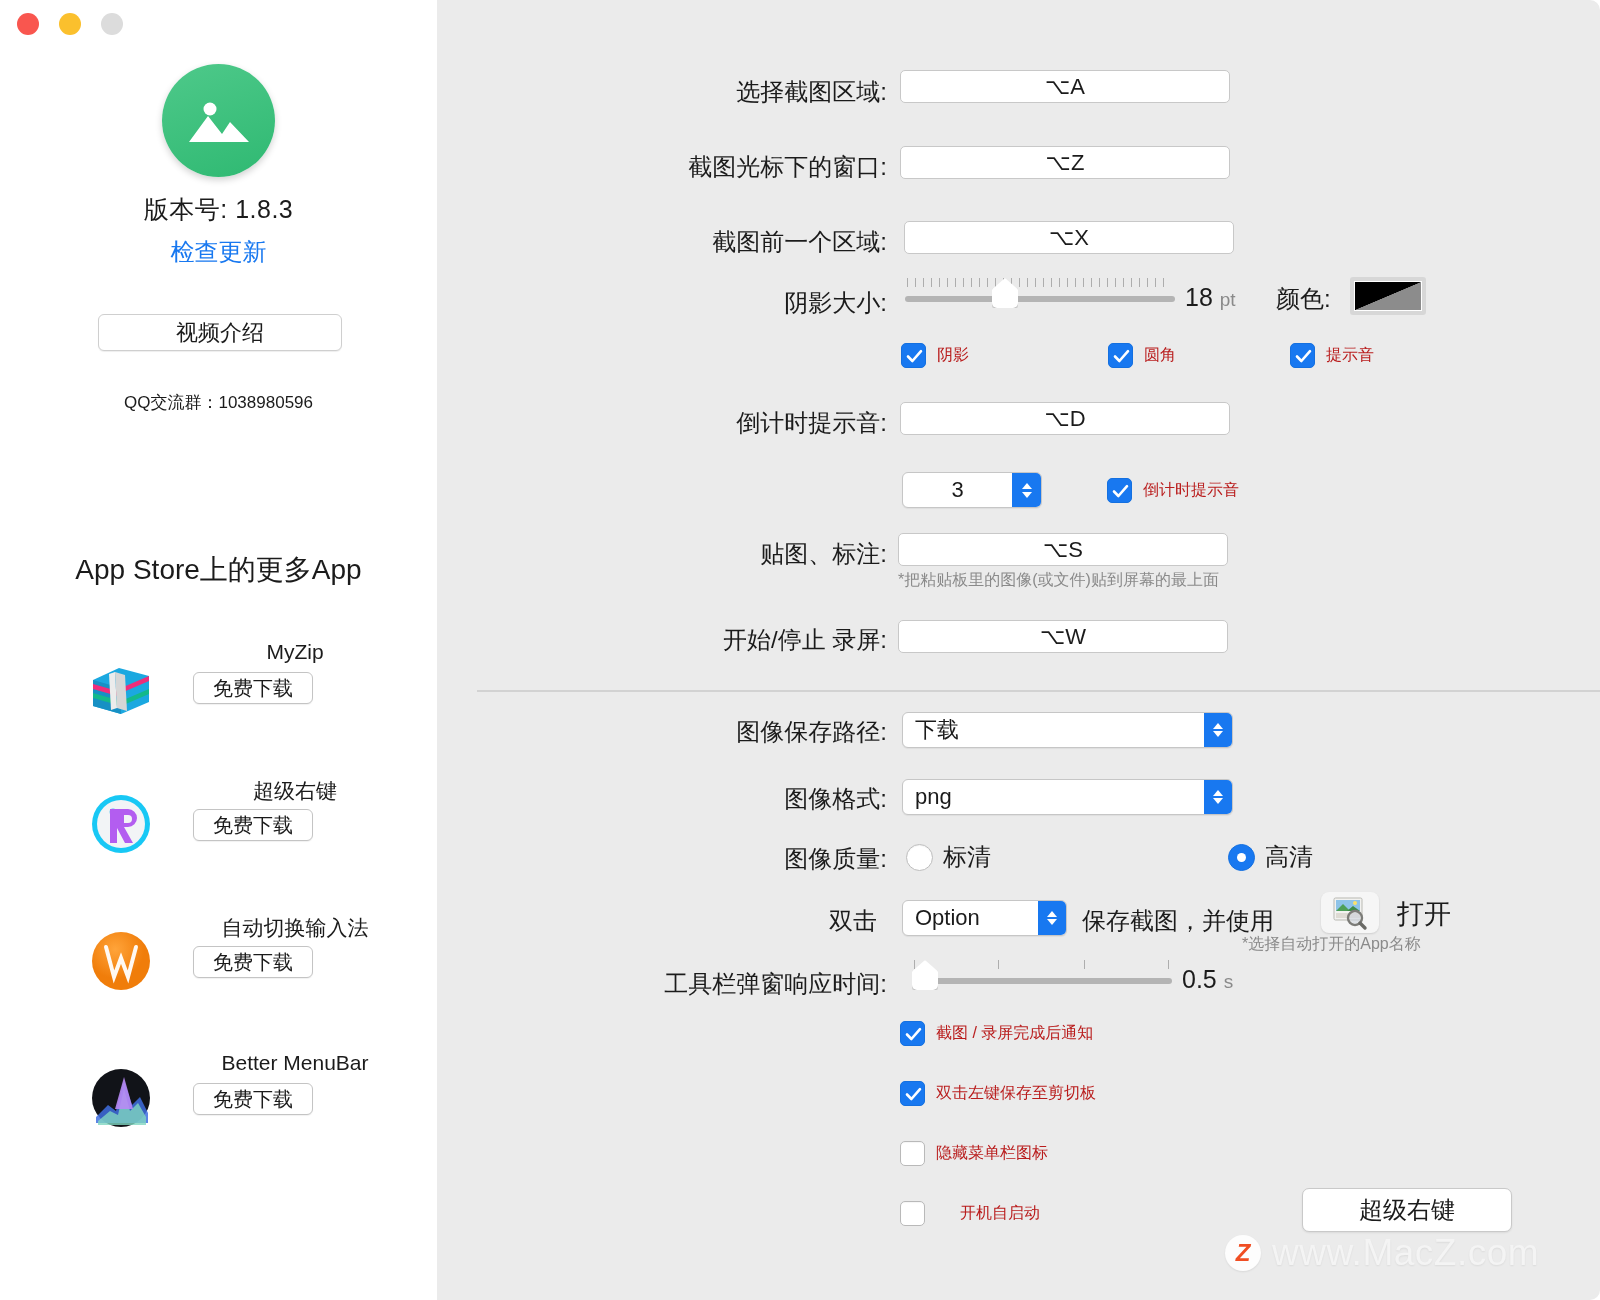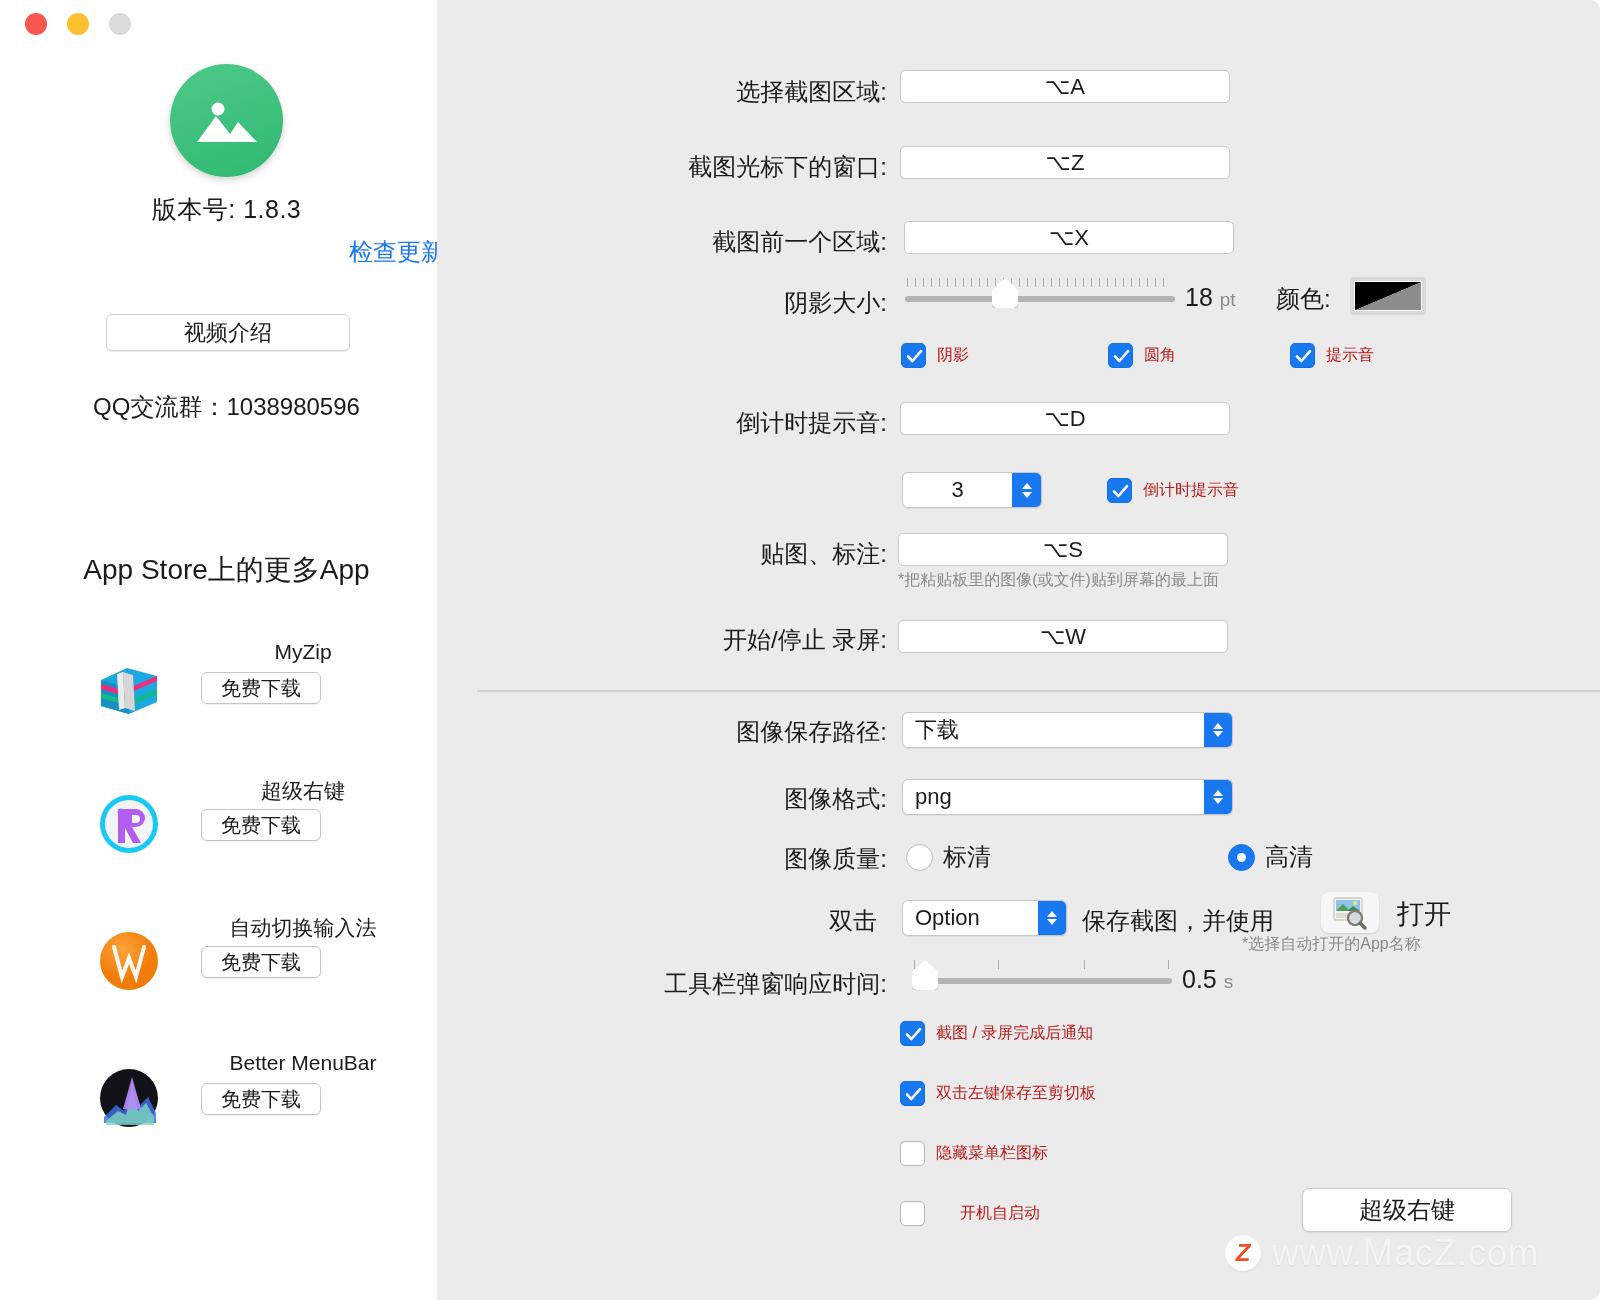--- a/index.html
+++ b/index.html
@@ -15,21 +15,21 @@
     width: 1600px;
     height: 1300px;
     background: #ffffff;
     border-radius: 10px;
     overflow: hidden;
   }
 
   
   #sidebar {
     position: absolute;
-    left: 8px; top: 0;
+    left: 0; top: 0;
     width: 437px; height: 1300px;
     background: #ffffff;
   }
   .traffic {
     position: absolute;
     top: 13px; left: 17px;
     display: flex; gap: 20px;
   }
   .light { width: 22px; height: 22px; border-radius: 50%; }
   .light.red    { background: #f9564f; }
@@ -48,38 +48,38 @@
     box-shadow: 0 3px 7px rgba(0,0,0,0.18);
     display: flex; align-items: center; justify-content: center;
   }
   .version {
     position: absolute; top: 193px; left: 0; width: 437px;
     text-align: center;
     font-size: 25px; color: #1b1b1b; letter-spacing: .5px;
   }
   .check-update {
     position: absolute; top: 236px; left: 0; width: 437px;
-    text-align: right;
+    text-align: center;
     font-size: 24px; color: #1878f0; cursor: pointer;
   }
   .video-btn {
     position: absolute; top: 314px; left: 98px;
     width: 244px; height: 37px;
     background: #ffffff;
     border: 1px solid #cfcfcf;
     border-radius: 6px;
     box-shadow: 0 1px 1px rgba(0,0,0,0.07);
     font-size: 22px; color: #1b1b1b;
     display: flex; align-items: center; justify-content: center;
     cursor: pointer;
   }
   .qq {
     position: absolute; top: 391px; left: 0; width: 437px;
     text-align: center;
-    font-size: 24px; color: #1b1b1b;
+    font-size: 17px; color: #1b1b1b;
   }
   .more-title {
     position: absolute; top: 551px; left: 0; width: 437px;
     text-align: center;
     font-size: 28px; color: #1b1b1b; font-weight: 400;
   }
   .app-list { position: absolute; top: 640px; left: 0; width: 437px; }
   .app-row {
     position: relative;
     height: 137px;

